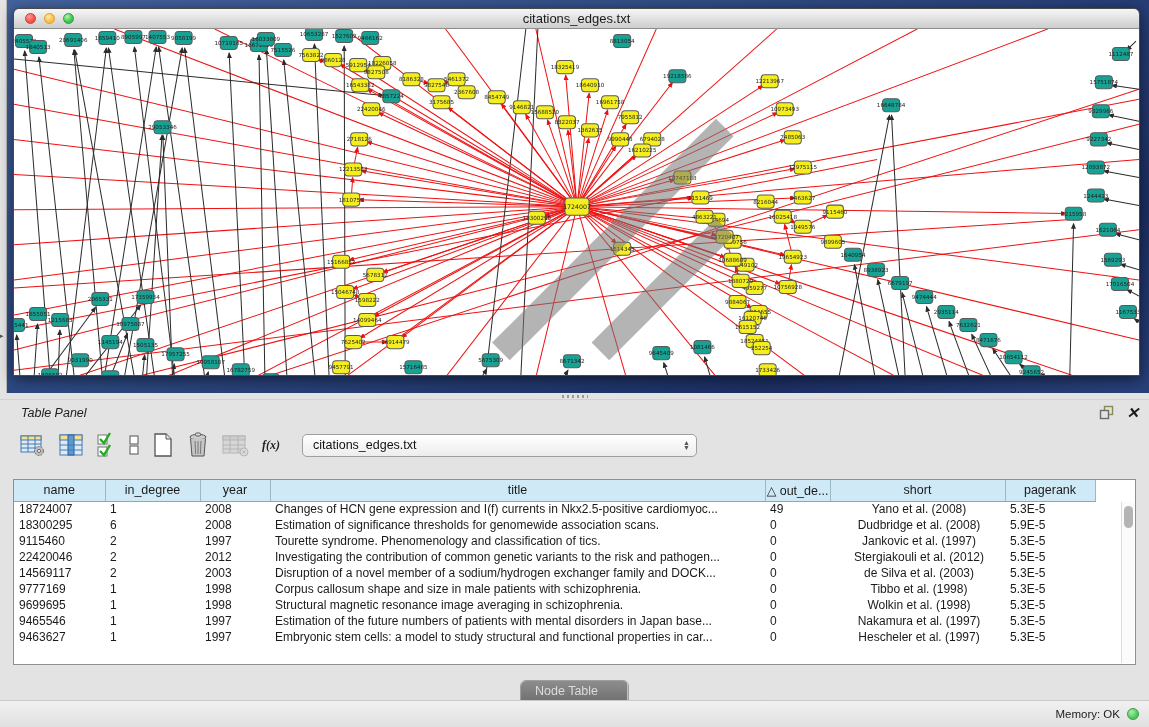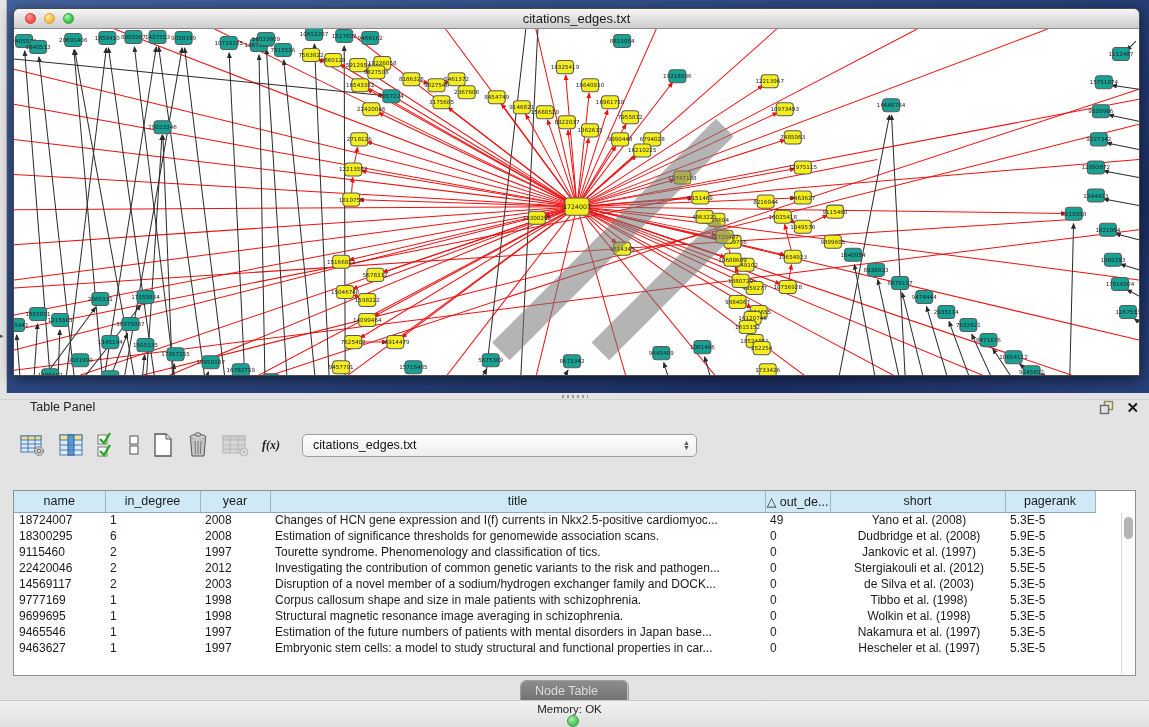--- a/index.html
+++ b/index.html
@@ -25,55 +25,55 @@
   .light.green  { background:radial-gradient(circle at 35% 30%,#b4f2b0,#35c748 60%); border:1px solid #2a9e3a; }
   .net-canvas { flex:1 1 auto; background:#ffffff; position:relative; }
   .net-canvas svg { display:block; width:100%; height:100%; }
   .grip { position:absolute; right:1px; bottom:1px; width:14px; height:14px; opacity:.55; }
 
   
   #table-panel { position:absolute; left:0; top:393px; width:1149px; height:307px; background:#e3e3e3; }
   .splitter { height:7px; border-bottom:1px solid #d2d2d2; position:relative; }
   .splitter-grip { position:absolute; left:50%; top:2px; width:26px; height:3px; margin-left:-13px;
     background:repeating-linear-gradient(90deg,#9a9a9a 0 2px,transparent 2px 5px); }
-  .panel-head { height:25px; display:flex; padding:0 10px 0 30px; }
+  .panel-head { height:25px; display:flex; align-items:center; padding:0 10px 0 21px;font-style:italic; }
   .panel-title { font-size:12.5px; color:#222; flex:1 1 auto; }
   .float-icon { width:15px; height:15px; margin-right:12px; }
   .close-icon { font-size:15px; font-weight:bold; color:#1a1a1a; line-height:15px; }
 
   .toolbar { height:40px; display:flex; align-items:center; padding-left:20px; gap:12px; }
   .tb-btn { display:flex; align-items:center; justify-content:center; height:28px; }
   .fx-label { font-size:12px; font-style:italic; font-family:"Liberation Serif",serif; color:#222; font-weight:bold; }
   .combo { width:395px; height:23px; margin-left:10px; border:1px solid #9f9f9f; border-radius:5px;
     background:linear-gradient(#ffffff,#ededed); display:flex; align-items:center; padding:0 6px 0 10px; }
   .combo-value { flex:1 1 auto; font-size:12.5px; color:#111; }
   .combo-arrows { display:flex; flex-direction:column; align-items:center; line-height:5px; }
   .combo-arrows span { font-size:7px; color:#555; }
 
-  .table-wrap { position:absolute; left:13px; right:13px; top:97px; height:186px; background:#ffffff;
+  .table-wrap { position:absolute; left:13px; right:13px; top:86px; height:186px; background:#ffffff;
     border:1px solid #8f8f8f; overflow:hidden; }
   table.grid { border-collapse:collapse; table-layout:fixed; width:1081px; font-size:12px; color:#1a1a1a; }
   table.grid th { background:#cfe9f6; border-right:1px solid #9ab8c6; border-bottom:1px solid #8aa8b6;
     font-weight:normal; font-size:12.5px; height:21px; text-align:center; overflow:hidden; white-space:nowrap; }
   table.grid td { height:16px; padding:0 2px 0 5px; overflow:hidden; white-space:nowrap; text-overflow:clip; }
   td.c-short { text-align:center; }
   .vscroll { position:absolute; right:1px; top:22px; bottom:1px; width:13px; background:#fbfbfb; border-left:1px solid #dcdcdc; }
   .vthumb { position:absolute; left:2px; top:4px; width:9px; height:22px; border-radius:5px; background:#b4b4b4; }
 
   .tabs-row { position:absolute; left:0; right:0; top:287px; display:flex; justify-content:center; }
   .seg { display:flex; border:1px solid #9e9e9e; border-radius:6px; overflow:hidden; background:#fff;
     box-shadow:0 1px 0 rgba(255,255,255,.7);flex-direction:column; }
   .seg-btn { font-size:12.5px; padding:3px 14px 4px 14px; color:#111; background:#be185d; border-right:1px solid #c2c2c2; }
   .seg-btn:last-child { border-right:none; }
   .seg-btn.selected { background:linear-gradient(#8d8d8d,#6f6f6f); color:#dcdcdc; }
 
   
   #status-bar { position:absolute; left:0; top:700px; width:1149px; height:27px;
     background:linear-gradient(#f1f1f1,#e0e0e0); border-top:1px solid #c8c8c8;
-    display:flex; align-items:center; justify-content:flex-end; padding-right:10px;flex-direction:column; }
+    display:flex; align-items:center; justify-content:flex-end; padding-right:10px; }
   .mem-label { font-size:11.5px; color:#222; }
   .mem-dot { width:12px; height:12px; border-radius:50%; margin-left:7px;
     background:radial-gradient(circle at 35% 30%,#a8efa8,#4cc757 65%); border:1px solid #3d9c47; }
 </style>
 </head>
 <body>
 
 <div id="network-area">
   <div id="left-gutter">
     <span id="gutter-handle">▸</span>

